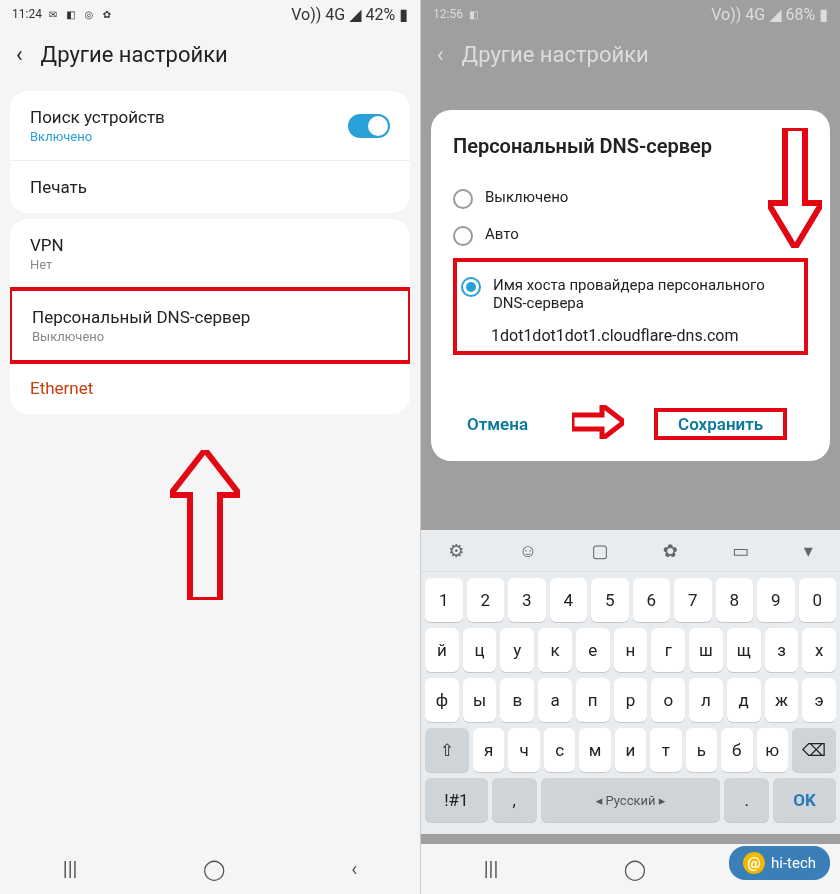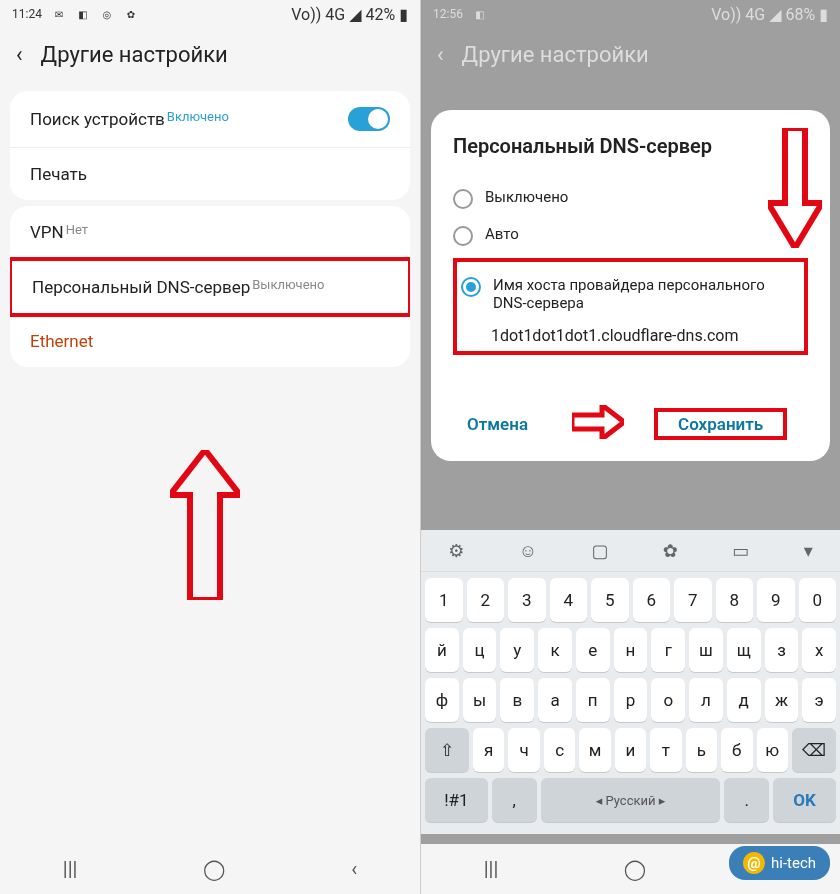--- a/index.html
+++ b/index.html
@@ -1,29 +1,29 @@
 <!DOCTYPE html>
 <html><head>
 <meta charset="utf-8">
 <style>
 *{box-sizing:border-box;margin:0;padding:0;font-family:-apple-system,Roboto,sans-serif}
 body{background:#e8e8e8;width:840px;height:894px;display:flex;position:relative}
 .phone{width:420px;height:894px;background:#f5f5f5;position:relative;overflow:hidden}
 .phone+.phone{border-left:1px solid #ccc}
 .statusbar{height:28px;display:flex;justify-content:space-between;align-items:center;padding:0 12px;font-size:12px;color:#333}
-.sb-left{display:flex;gap:10px;align-items:center}
+.sb-left{display:flex;gap:4px;align-items:center}
 .sb-right{display:flex;gap:4px;align-items:center;font-size:16px}
 .sb-ic{width:14px;height:14px;display:inline-flex;align-items:center;justify-content:center;font-size:10px}
 .header{display:flex;align-items:center;padding:14px 16px 18px;gap:18px}
 .back{font-size:22px;color:#222}
 .title{font-size:22px;color:#222}
 .card{background:#fff;margin:6px 10px;border-radius:18px;overflow:hidden}
 .row{padding:16px 20px;display:flex;justify-content:space-between;align-items:center;border-bottom:1px solid #eee}
 .row:last-child{border-bottom:none}
-.row-txt{display:flex;flex-direction:row;gap:2px}
+.row-txt{display:flex;flex-direction:column;gap:2px}
 .row-label{font-size:17px;color:#222}
 .row-sub{font-size:13px}
 .sub-on{color:#2aa0d8}
 .sub-off{color:#888}
 .toggle{width:42px;height:24px;background:#2aa0d8;border-radius:12px;position:relative}
 .toggle::after{content:"";position:absolute;width:20px;height:20px;background:#fff;border-radius:50%;top:2px;right:2px}
 .eth{color:#c2410c}
 .hl{border:4px solid #e30613;margin:-2px}
 .arrow-up{position:absolute;left:170px;top:450px}
 .arrow-up svg{width:70px;height:150px}

